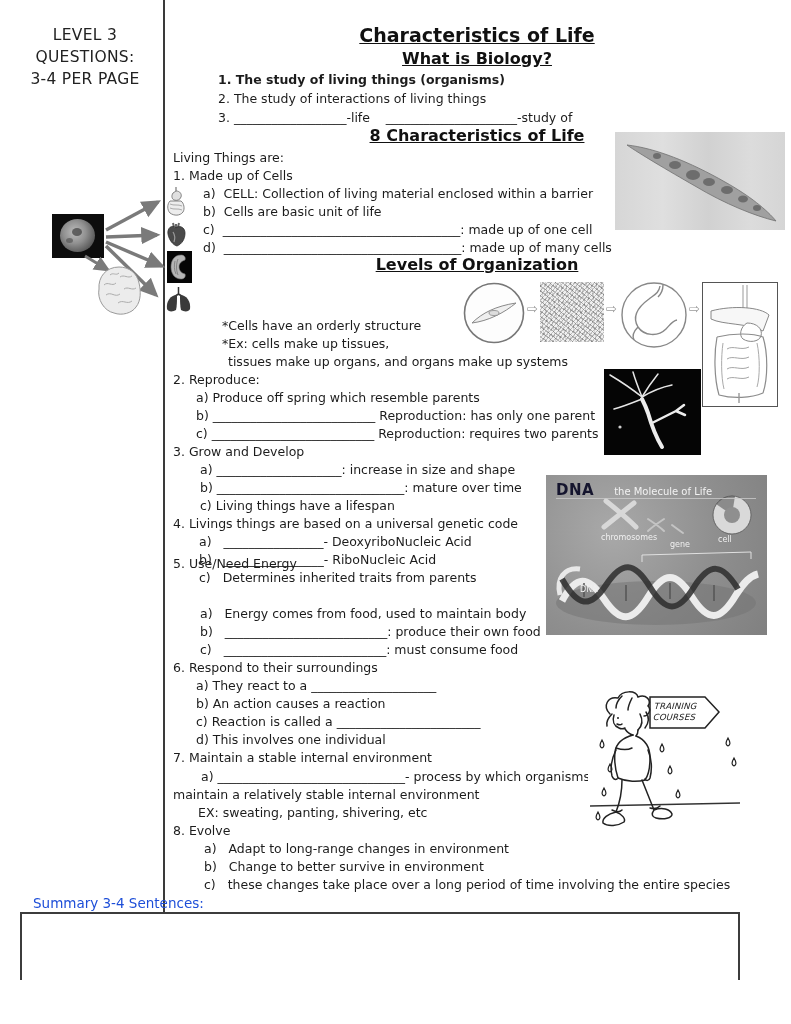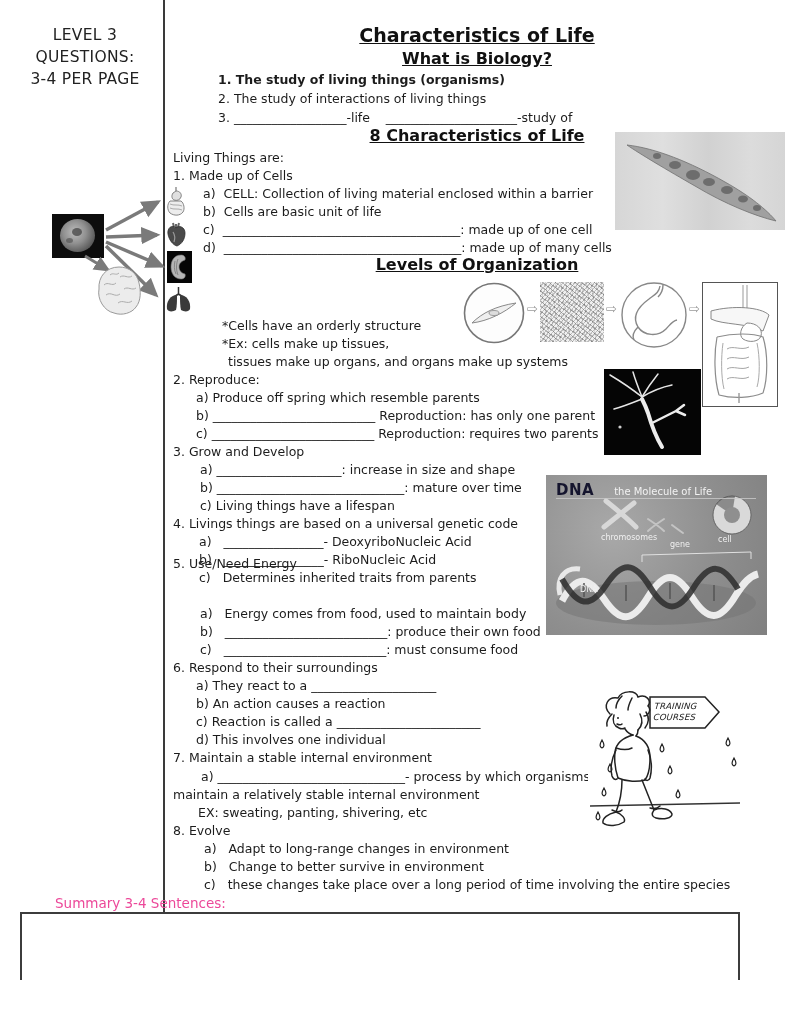--- a/index.html
+++ b/index.html
@@ -10,21 +10,21 @@
            text-decoration:underline;color:#111;}
   .h-title{font-size:19px;}
   .h-sub{font-size:16px;}
   #margin-note{position:absolute;left:14px;top:24px;width:142px;text-align:center;
                font-size:15.5px;line-height:22px;color:#222;letter-spacing:.3px;}
   #vline{position:absolute;left:163px;top:0;width:2px;height:913px;background:#3a3a3a;}
   .img-box{position:absolute;}
   .lvl-arrow{position:absolute;font-size:13px;color:#999;}
   #summary-box{position:absolute;left:20px;top:912px;width:720px;height:81px;
                border:2px solid #3c3c3c;background:#fff;box-sizing:border-box;}
-  #summary-label{position:absolute;left:33px;top:895px;font-size:13.5px;color:#ec4899;margin-left:22px;}
+  #summary-label{position:absolute;left:33px;top:895px;font-size:13.5px;color:#1d4ed8;}
   #page-number{position:absolute;left:660px;top:979px;width:78px;text-align:right;
                font-size:12px;font-family:"Liberation Sans",sans-serif;color:#222;}
   
   #euglena{left:615px;top:132px;width:170px;height:98px;
            background:linear-gradient(90deg,#d6d6d6 0%,#dfdfdf 28%,#d1d1d1 55%,#dcdcdc 80%,#d5d5d5 100%);}
   
   #cell-photo{left:52px;top:214px;width:52px;height:44px;background:#0d0d0d;}
   #cell-photo .cellbody{position:absolute;left:8px;top:5px;width:35px;height:33px;border-radius:50%;
     background:radial-gradient(circle at 42% 40%,#bdbdbd,#909090 40%,#5c5c5c 72%,#2b2b2b 100%);}
   #cell-photo .spot1{position:absolute;left:20px;top:14px;width:10px;height:8px;border-radius:50%;background:#4a4a4a;opacity:.8;}

